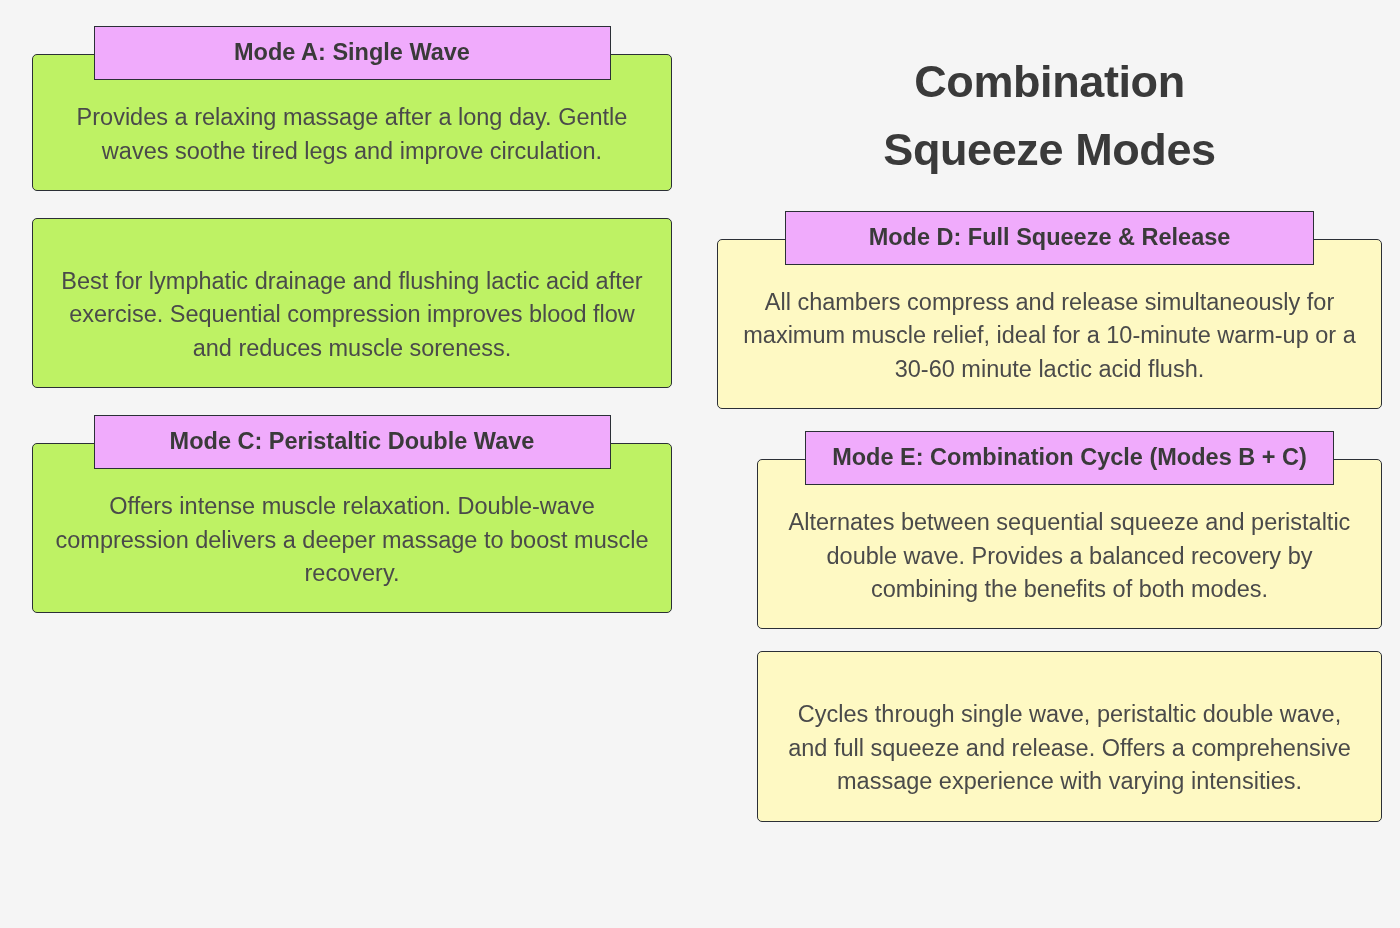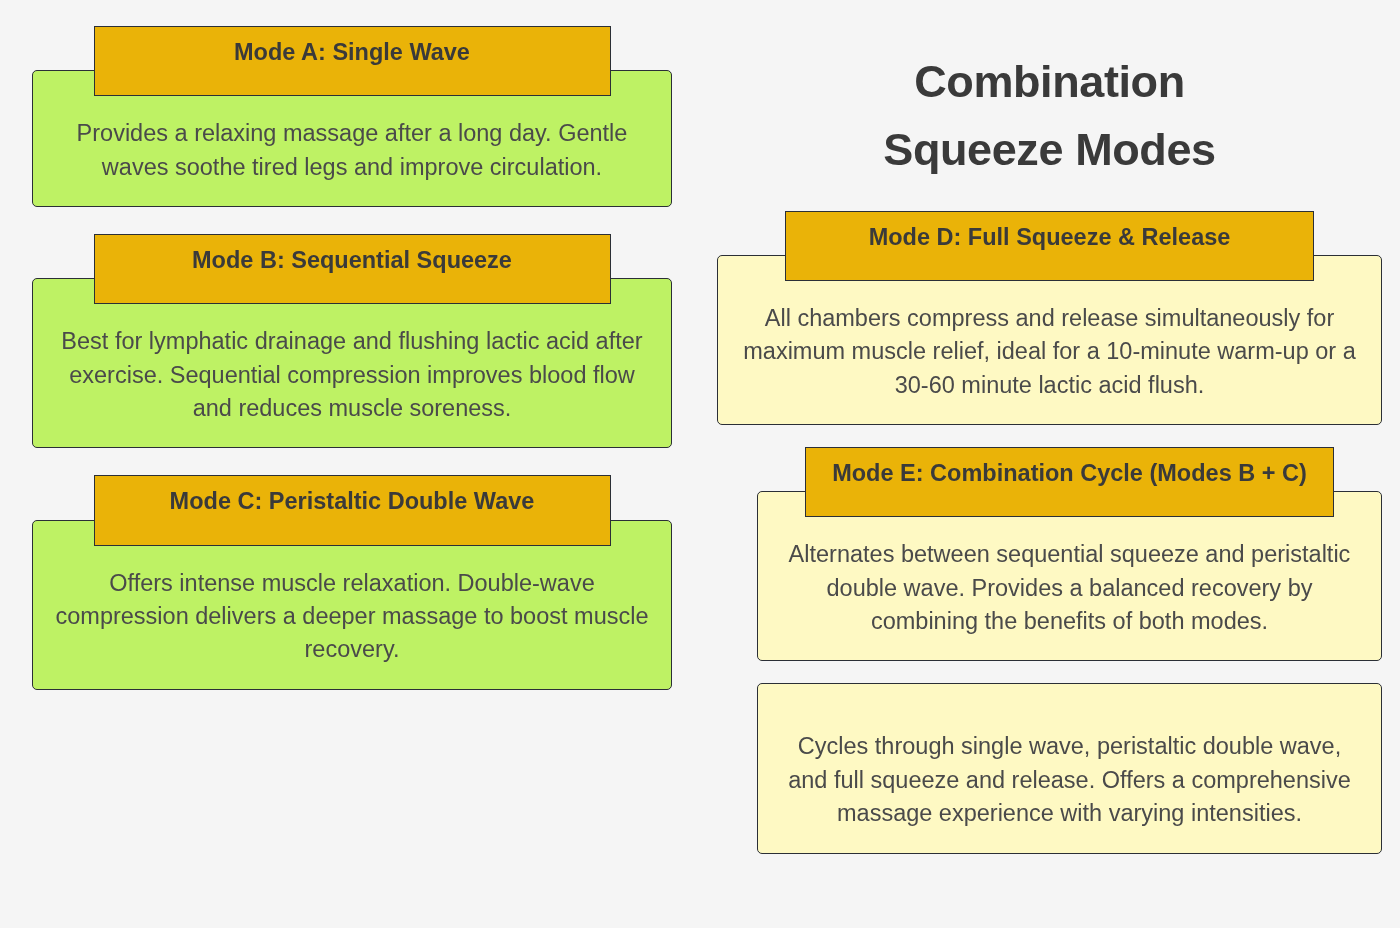--- a/index.html
+++ b/index.html
@@ -52,24 +52,24 @@
     position: relative;
     display: flex;
     flex-direction: column;
     align-items: center;
   }
 
   
   .card-title {
     position: relative;
     z-index: 2;
-    background: #eab308;
+    background: #f0abfc;
     border: 1.6px solid #2b2f36;
     box-sizing: border-box;
-    padding: 10px 22px 27px;
+    padding: 10px 22px 11px;
     text-align: center;
     font-size: 23.5px;
     line-height: 1.33;
     font-weight: bold;
     color: #3a3a3a;
     white-space: pre-line;
     margin-bottom: -26px;
   }
 
   .card-body {
@@ -104,21 +104,20 @@
   <div class="column left">
 
     <div class="cards">
 
       <div class="card tinted">
         <div class="card-title">Mode A: Single Wave</div>
         <div class="card-body">Provides a relaxing massage after a long day. Gentle waves soothe tired legs and improve circulation.</div>
       </div>
 
       <div class="card tinted">
-        <div class="card-title">Mode B: Sequential Squeeze</div>
         <div class="card-body">Best for lymphatic drainage and flushing lactic acid after exercise. Sequential compression improves blood flow and reduces muscle soreness.</div>
       </div>
 
       <div class="card tinted">
         <div class="card-title">Mode C: Peristaltic Double Wave</div>
         <div class="card-body">Offers intense muscle relaxation. Double-wave compression delivers a deeper massage to boost muscle recovery.</div>
       </div>
 
     </div>
   </div>

